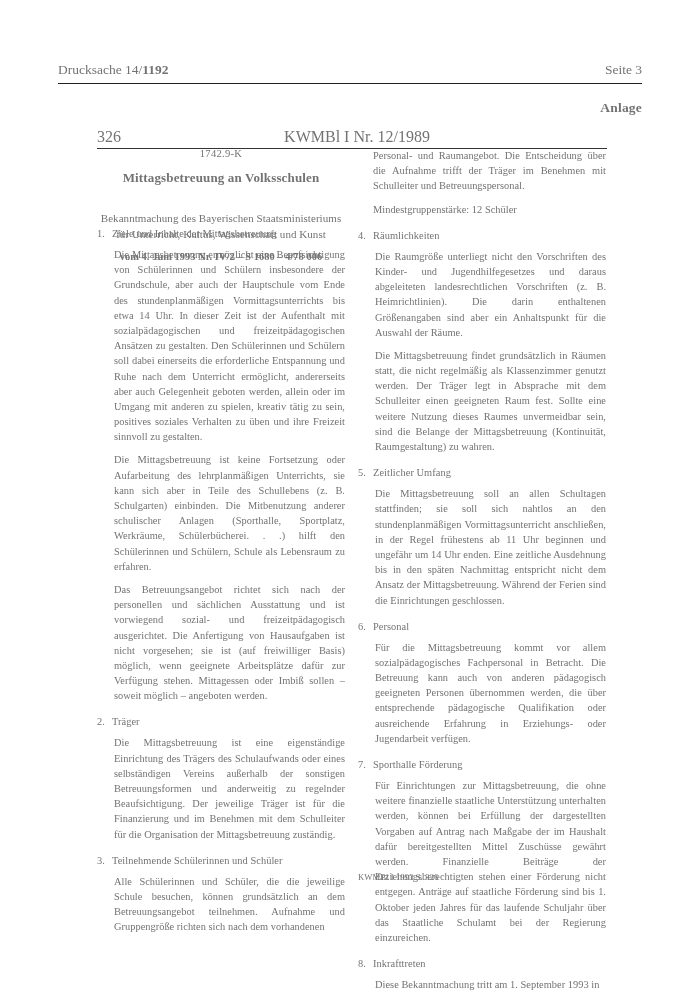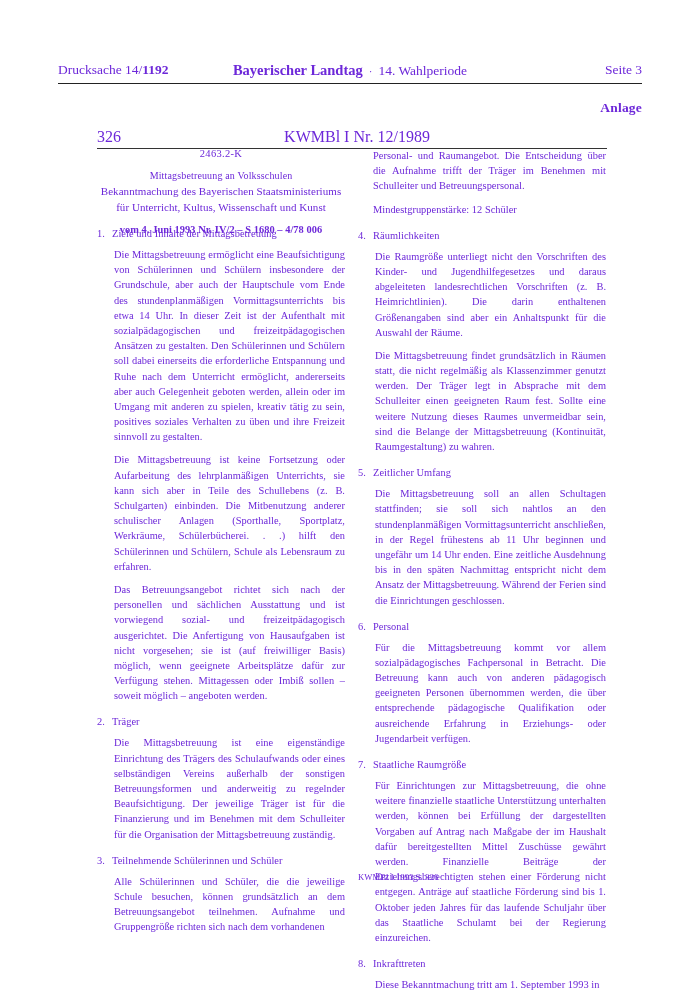--- a/index.html
+++ b/index.html
@@ -6,21 +6,21 @@
     margin: 0;
     padding: 0;
     background: #ffffff;
   }
   .page {
     position: relative;
     width: 700px;
     height: 990px;
     background: #ffffff;
     font-family: "Liberation Serif", serif;
-    color: #6d28d9;
+    color: #737373;
     overflow: hidden;
   }
 
   
   .runhead {
     position: absolute;
     left: 58px;
     top: 62px;
     width: 584px;
     display: flex;
@@ -79,24 +79,24 @@
     top: 148px;
     width: 248px;
     text-align: center;
   }
   .file-no {
     font-size: 10.5px;
     letter-spacing: 0.3px;
     margin-bottom: 11px;
   }
   .doc-title {
-    font-size: 10px;
-    font-weight: normal;
+    font-size: 13px;
+    font-weight: bold;
     letter-spacing: 0.15px;
-    margin-bottom: 3px;
+    margin-bottom: 25px;
   }
   .doc-subtitle {
     font-size: 11px;
     font-weight: normal;
     line-height: 1.42;
     letter-spacing: 0.05px;
   }
   .doc-ref {
     font-size: 10.4px;
     font-weight: bold;
@@ -147,35 +147,32 @@
     letter-spacing: 0.1px;
   }
 </style>
 </head>
 <body>
 
 <div class="page">
 
   <div class="runhead">
     <div class="runhead-left"><span>Drucksache 14/</span><span class="nr">1192</span></div>
-    <div class="runhead-center">
-      <span class="parliament">Bayerischer Landtag</span><span class="dot">·</span><span class="period">14. Wahlperiode</span>
-    </div>
     <div class="runhead-right">Seite 3</div>
   </div>
 
   <div class="anlage">Anlage</div>
 
   <div class="journal-rule">
     <div class="jr-page">326</div>
     <div class="jr-title">KWMBl I Nr. 12/1989</div>
   </div>
 
   <div class="titleblock">
-    <div class="file-no">2463.2-K</div>
+    <div class="file-no">1742.9-K</div>
     <div class="doc-title">Mittagsbetreuung an Volksschulen</div>
     <div class="doc-subtitle">
       <div>Bekanntmachung des Bayerischen Staatsministeriums</div>
       <div>für Unterricht, Kultus, Wissenschaft und Kunst</div>
     </div>
     <div class="doc-ref">vom 4. Juni 1993 Nr. IV/2 – S 1680 – 4/78 006</div>
   </div>
 
   <div class="col col-left">
 
@@ -235,21 +232,21 @@
       <div class="sec-head">
         <span class="sec-num">6.</span>
         <span class="sec-title">Personal</span>
       </div>
       <p class="para">Für die Mittagsbetreuung kommt vor allem sozialpädagogisches Fachpersonal in Betracht. Die Betreuung kann auch von anderen pädagogisch geeigneten Personen übernommen werden, die über entsprechende pädagogische Qualifikation oder ausreichende Erfahrung in Erziehungs- oder Jugendarbeit verfügen.</p>
     </div>
 
     <div class="section">
       <div class="sec-head">
         <span class="sec-num">7.</span>
-        <span class="sec-title">Staatliche Raumgröße</span>
+        <span class="sec-title">Sporthalle Förderung</span>
       </div>
       <p class="para">Für Einrichtungen zur Mittagsbetreuung, die ohne weitere finanzielle staatliche Unterstützung unterhalten werden, können bei Erfüllung der dargestellten Vorgaben auf Antrag nach Maßgabe der im Haushalt dafür bereitgestellten Mittel Zuschüsse gewährt werden. Finanzielle Beiträge der Erziehungsberechtigten stehen einer Förderung nicht entgegen. Anträge auf staatliche Förderung sind bis 1. Oktober jeden Jahres für das laufende Schuljahr über das Staatliche Schulamt bei der Regierung einzureichen.</p>
     </div>
 
     <div class="section">
       <div class="sec-head">
         <span class="sec-num">8.</span>
         <span class="sec-title">Inkrafttreten</span>
       </div>
       <p class="para nojust">Diese Bekanntmachung tritt am 1. September 1993 in Kraft.</p>

